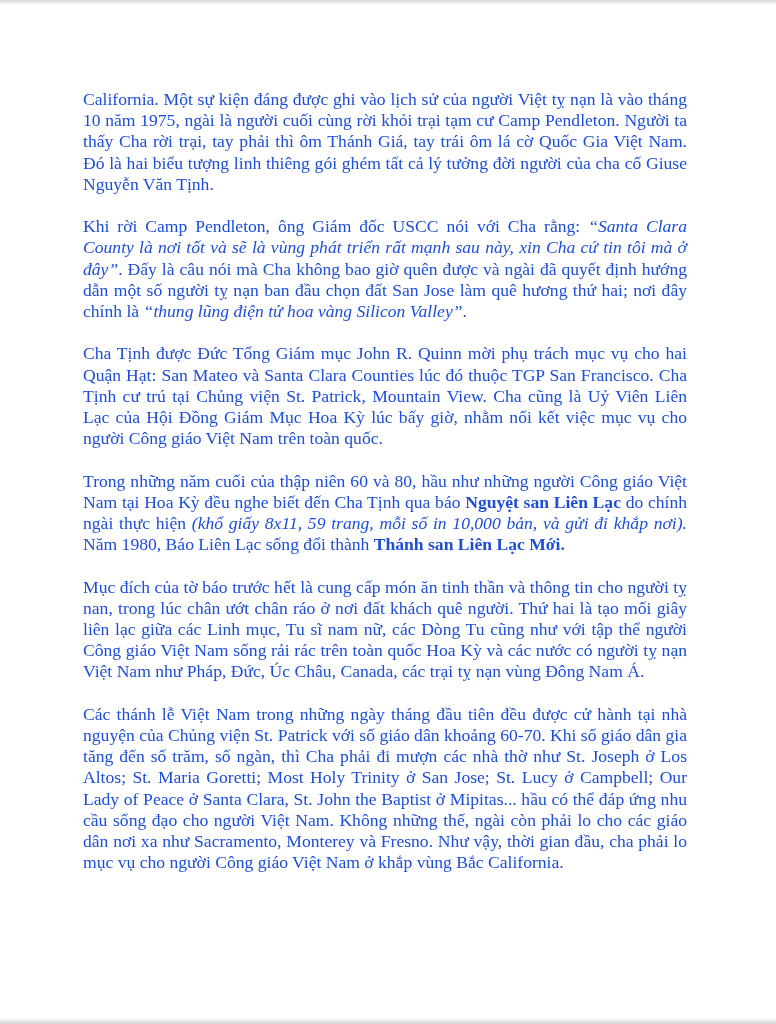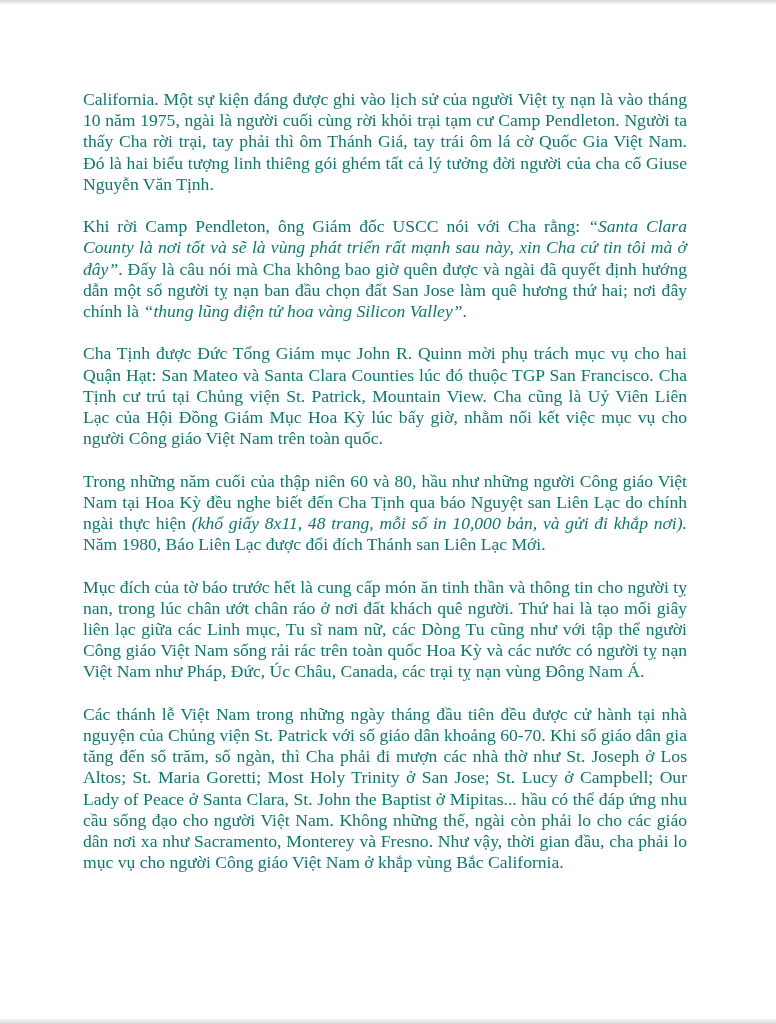--- a/index.html
+++ b/index.html
@@ -26,47 +26,47 @@
       background: linear-gradient(#f6f6f6, #d6d6d6);
     }
     .page {
       position: absolute;
       left: 83px;
       top: 89px;
       width: 604px;
       font-family: "Liberation Serif", serif;
       font-size: 17.6px;
       line-height: 21.2px;
-      color: #0f766e;
+      color: #1d4ed8;
     }
     .page p {
       margin: 0 0 21.2px 0;
       text-align: justify;
       text-align-last: left;
     }
     .page em { font-style: italic; }
-    .page b { font-weight: normal; }
+    .page b { font-weight: bold; }
   </style>
 </head>
 <body>
 
 <div class="top-band"></div>
 
 <div class="page">
   <p>
     <span>California. Một sự kiện đáng được ghi vào lịch sử của người Việt tỵ nạn là vào tháng 10 năm 1975, ngài là người cuối cùng rời khỏi trại tạm cư Camp Pendleton. Người ta thấy Cha rời trại, tay phải thì ôm Thánh Giá, tay trái ôm lá cờ Quốc Gia Việt Nam. Đó là hai biểu tượng linh thiêng gói ghém tất cả lý tưởng đời người của cha cố Giuse Nguyễn Văn Tịnh.</span>
   </p>
   <p>
     <span>Khi rời Camp Pendleton, ông Giám đốc USCC nói với Cha rằng: </span><em>“Santa Clara County là nơi tốt và sẽ là vùng phát triển rất mạnh sau này, xin Cha cứ tin tôi mà ở đây”</em><span>. Đấy là câu nói mà Cha không bao giờ quên được và ngài đã quyết định hướng dẫn một số người tỵ nạn ban đầu chọn đất San Jose làm quê hương thứ hai; nơi đây chính là </span><em>“thung lũng điện tử hoa vàng Silicon Valley”</em><span>.</span>
   </p>
   <p>
     <span>Cha Tịnh được Đức Tổng Giám mục John R. Quinn mời phụ trách mục vụ cho hai Quận Hạt: San Mateo và Santa Clara Counties lúc đó thuộc TGP San Francisco. Cha Tịnh cư trú tại Chủng viện St. Patrick, Mountain View. Cha cũng là Uỷ Viên Liên Lạc của Hội Đồng Giám Mục Hoa Kỳ lúc bấy giờ, nhằm nối kết việc mục vụ cho người Công giáo Việt Nam trên toàn quốc.</span>
   </p>
   <p>
-    <span>Trong những năm cuối của thập niên 60 và 80, hầu như những người Công giáo Việt Nam tại Hoa Kỳ đều nghe biết đến Cha Tịnh qua báo </span><b>Nguyệt san Liên Lạc</b><span> do chính ngài thực hiện </span><em>(khổ giấy 8x11, 48 trang, mỗi số in 10,000 bản, và gửi đi khắp nơi).</em><span> Năm 1980, Báo Liên Lạc được đổi đích </span><b>Thánh san Liên Lạc Mới.</b>
+    <span>Trong những năm cuối của thập niên 60 và 80, hầu như những người Công giáo Việt Nam tại Hoa Kỳ đều nghe biết đến Cha Tịnh qua báo </span><b>Nguyệt san Liên Lạc</b><span> do chính ngài thực hiện </span><em>(khổ giấy 8x11, 59 trang, mỗi số in 10,000 bản, và gửi đi khắp nơi).</em><span> Năm 1980, Báo Liên Lạc sống đổi thành </span><b>Thánh san Liên Lạc Mới.</b>
   </p>
   <p>
     <span>Mục đích của tờ báo trước hết là cung cấp món ăn tinh thần và thông tin cho người tỵ nan, trong lúc chân ướt chân ráo ở nơi đất khách quê người. Thứ hai là tạo mối giây liên lạc giữa các Linh mục, Tu sĩ nam nữ, các Dòng Tu cũng như với tập thể người Công giáo Việt Nam sống rải rác trên toàn quốc Hoa Kỳ và các nước có người tỵ nạn Việt Nam như Pháp, Đức, Úc Châu, Canada, các trại tỵ nạn vùng Đông Nam Á.</span>
   </p>
   <p>
     <span>Các thánh lễ Việt Nam trong những ngày tháng đầu tiên đều được cử hành tại nhà nguyện của Chủng viện St. Patrick với số giáo dân khoảng 60-70. Khi số giáo dân gia tăng đến số trăm, số ngàn, thì Cha phải đi mượn các nhà thờ như St. Joseph ở Los Altos; St. Maria Goretti; Most Holy Trinity ở San Jose; St. Lucy ở Campbell; Our Lady of Peace ở Santa Clara, St. John the Baptist ở Mipitas... hầu có thể đáp ứng nhu cầu sống đạo cho người Việt Nam. Không những thế, ngài còn phải lo cho các giáo dân nơi xa như Sacramento, Monterey và Fresno. Như vậy, thời gian đầu, cha phải lo mục vụ cho người Công giáo Việt Nam ở khắp vùng Bắc California.</span>
   </p>
 </div>
 
 <div class="bottom-band"></div>

